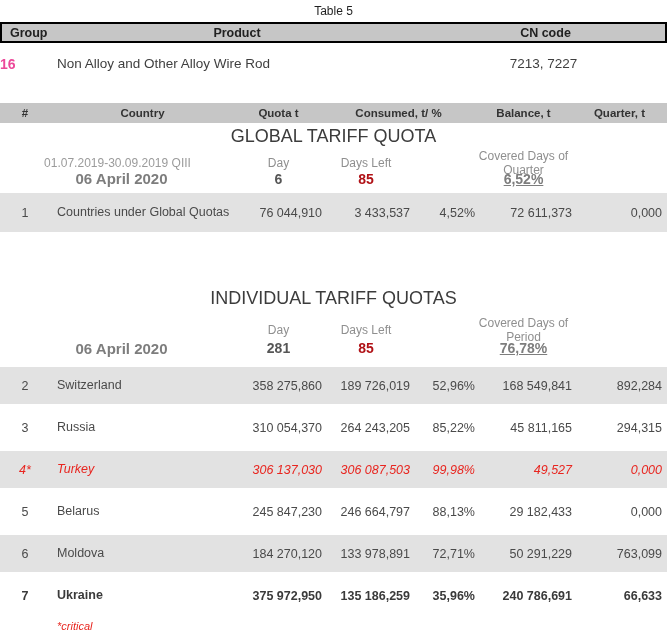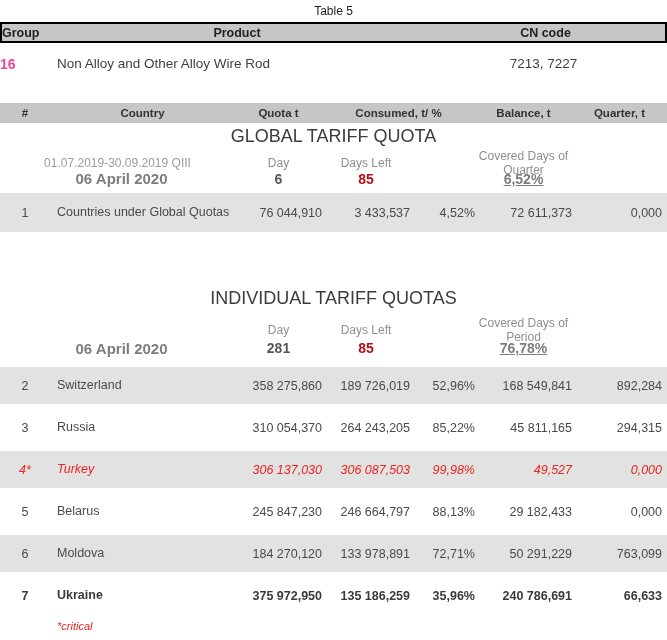--- a/index.html
+++ b/index.html
@@ -7,21 +7,21 @@
     --mid:#7d7d7d; --light:#9b9b9b; --darkred:#b01116; --red:#e8251f;
   }
   *{margin:0;padding:0;box-sizing:border-box;}
   html,body{width:667px;height:640px;background:#fff;overflow:hidden;
     font-family:"Liberation Sans","DejaVu Sans",sans-serif;color:var(--dark);}
   .title{margin-top:4px;height:14px;text-align:center;font-size:12px;color:#1f1f1f;}
   
   .grid3{display:grid;grid-template-columns:50px 370px 247px;align-items:center;}
   .hdr1{margin-top:4px;height:21px;background:var(--header-gray);border:2px solid #000;
         font-weight:bold;font-size:12.5px;color:#222;}
-  .hdr1 .c-group{}
+  .hdr1 .c-group{padding-left:8px;}
   .hdr1 .c-product,.hdr1 .c-cn{text-align:center;}
   .prodrow{margin-top:9px;height:23px;font-size:13.5px;}
   .prodrow .c-group{text-align:left;font-weight:bold;font-size:14px;color:#ec4899;}
   .prodrow .c-product{padding-left:7px;text-align:left;color:#3f3f3f;}
   .prodrow .c-cn{text-align:center;color:#3f3f3f;}
   
   .grid7{display:grid;grid-template-columns:50px 185px 87px 88px 65px 97px 95px;align-items:center;}
   .subhdr{margin-top:28px;height:20px;background:var(--header-gray);
           font-weight:bold;font-size:11.5px;color:#333;}
   .subhdr>div{text-align:center;}

